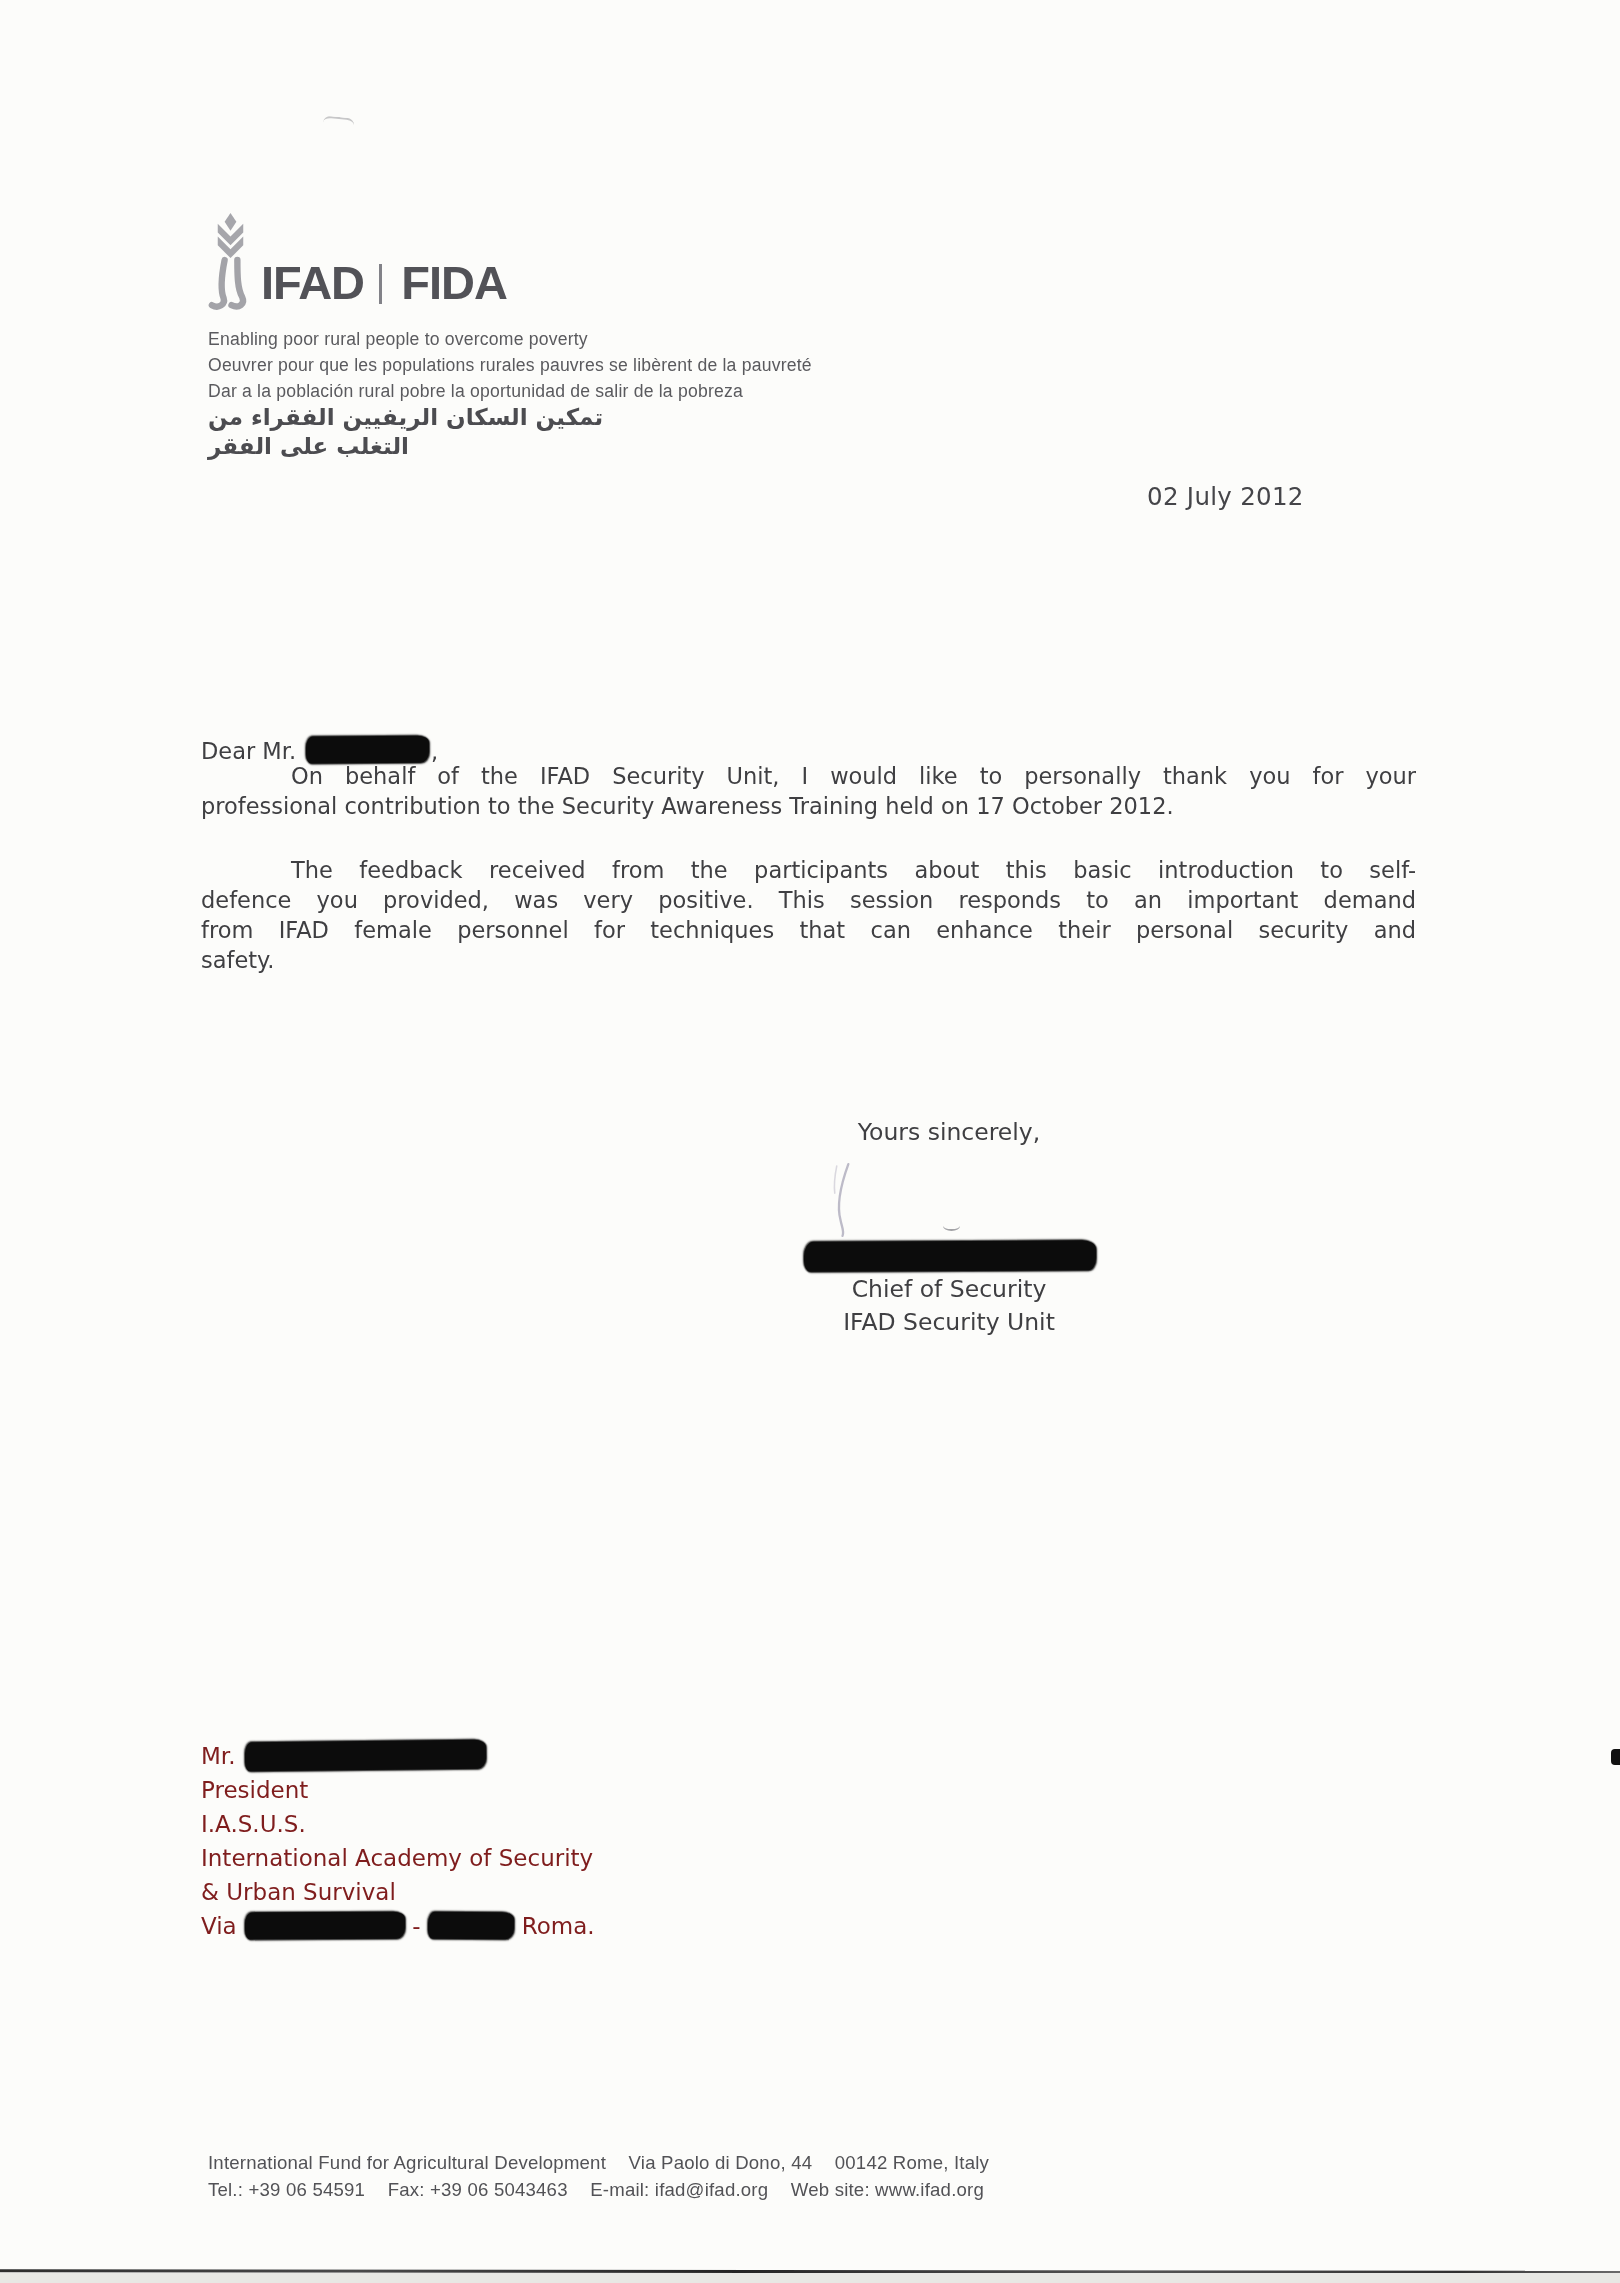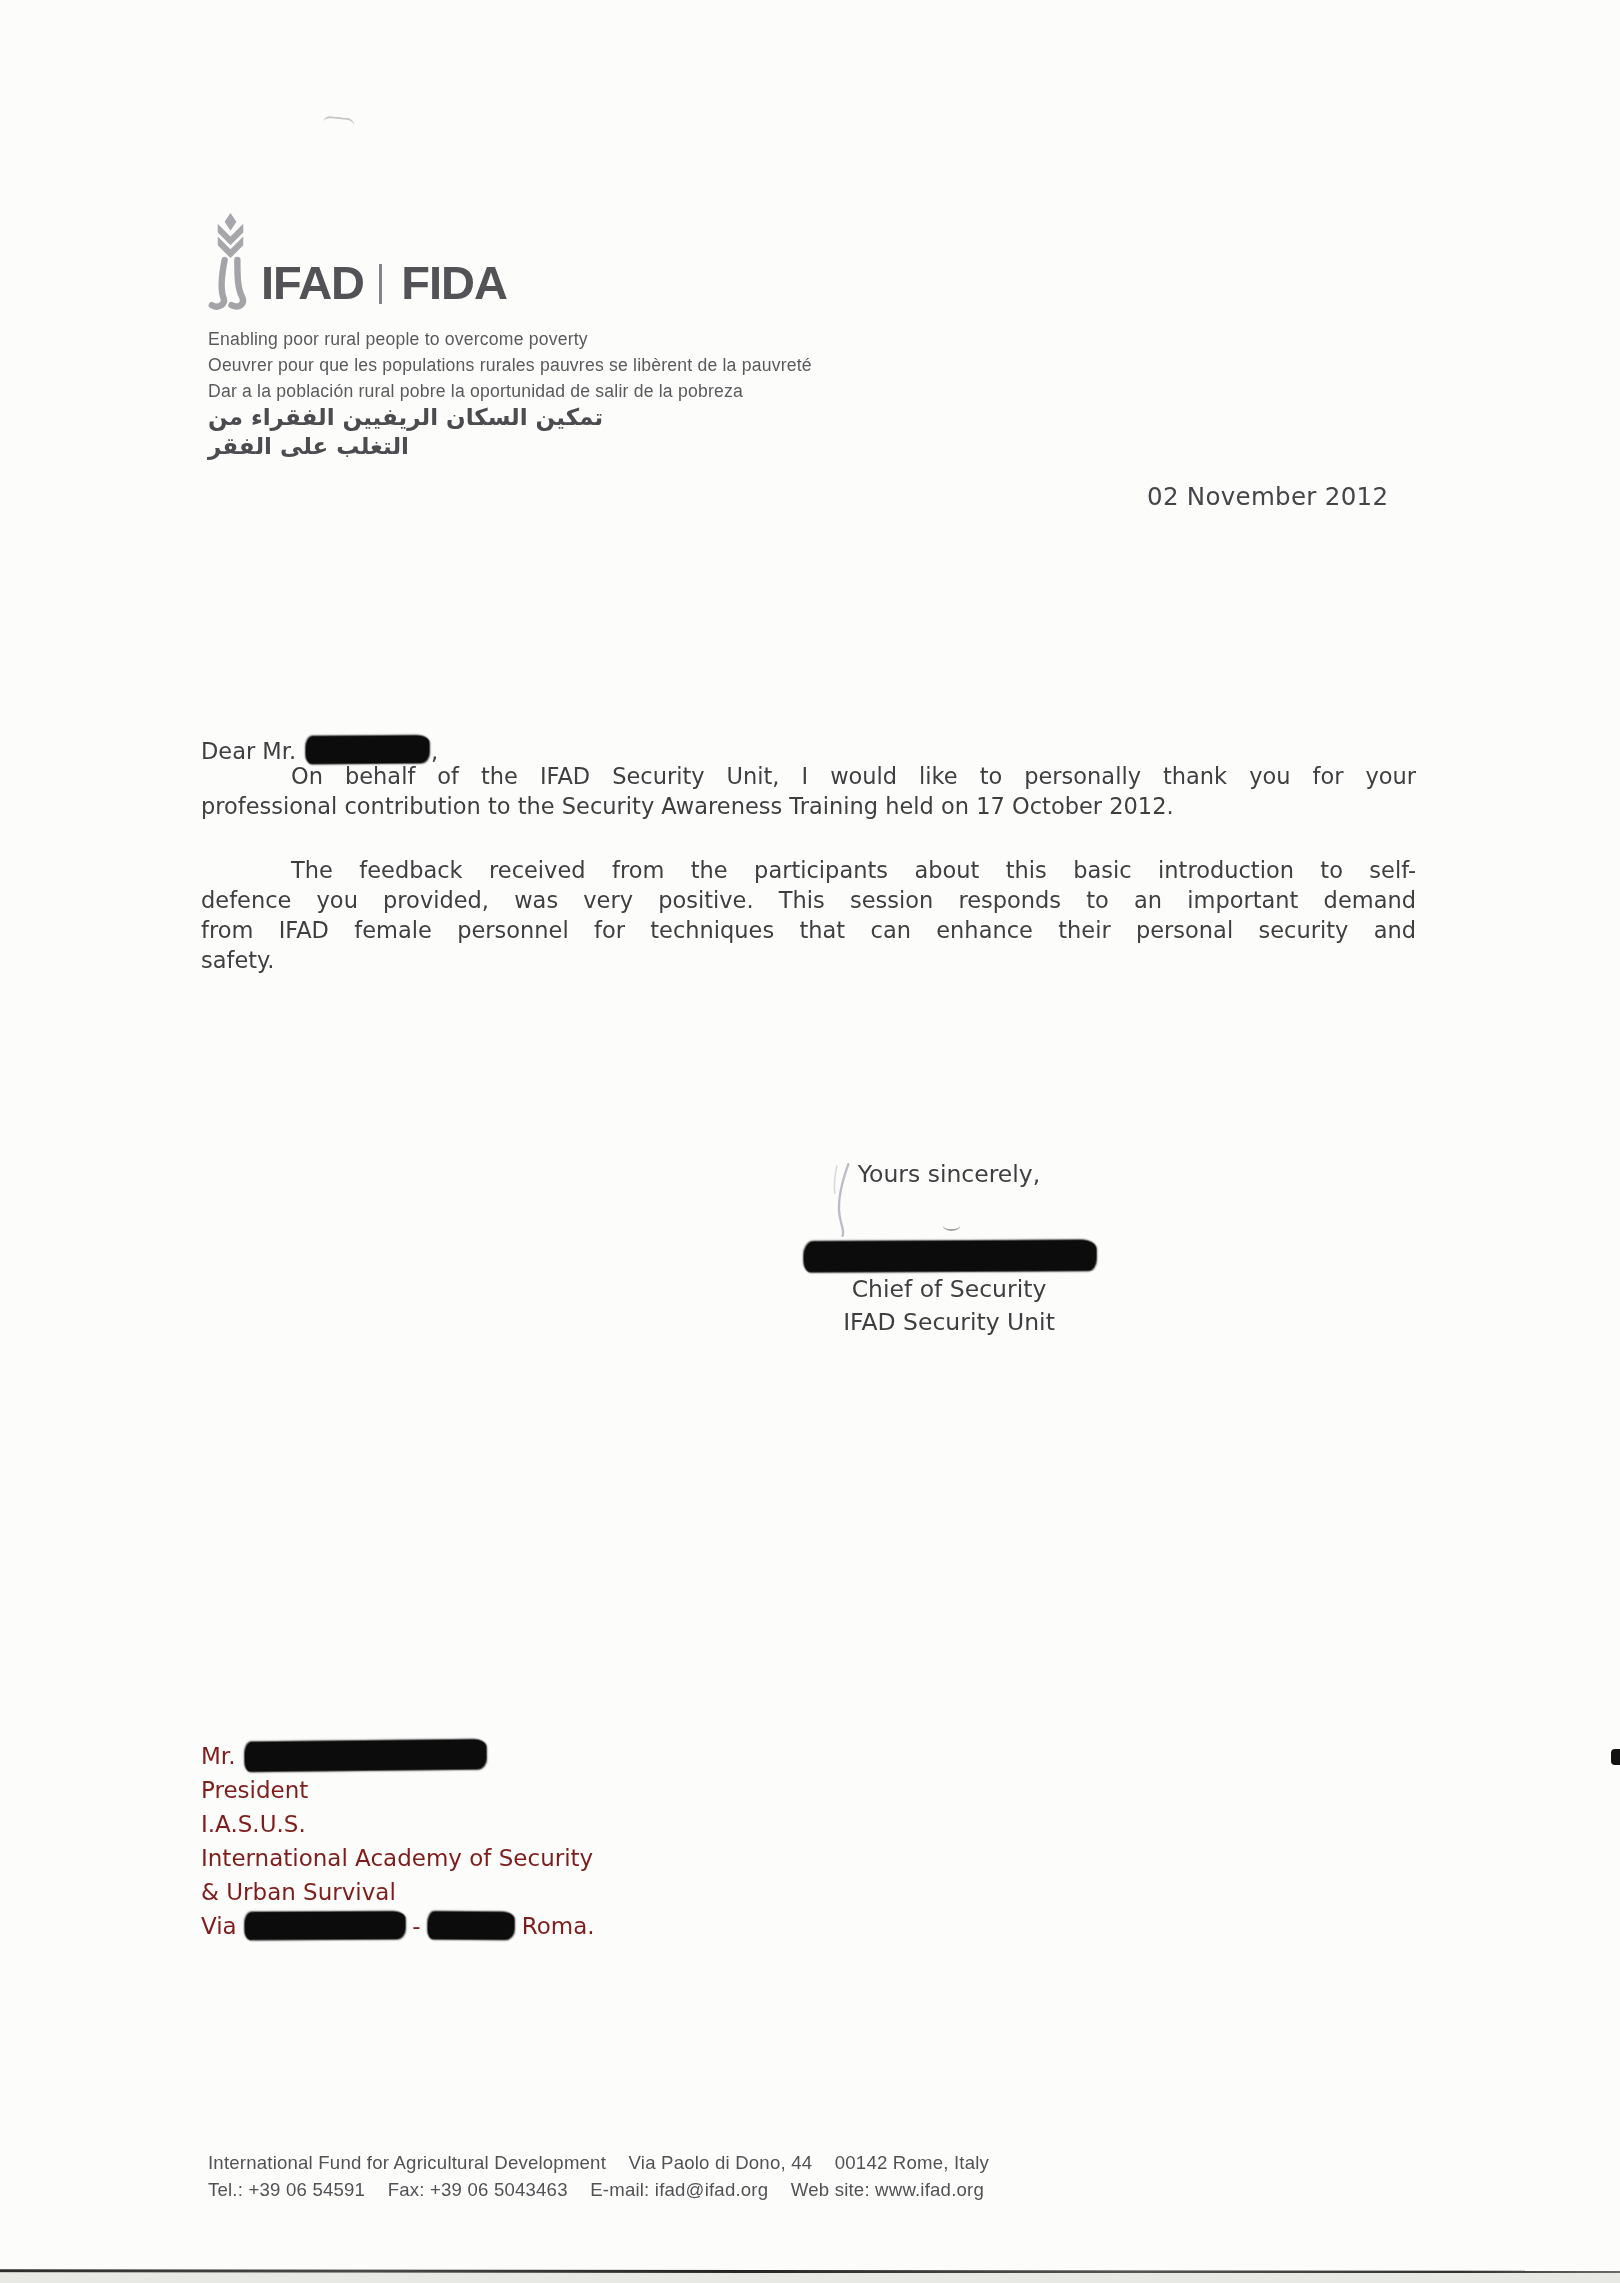--- a/index.html
+++ b/index.html
@@ -61,21 +61,21 @@
   }
   .redact-salutation{width:123px;height:26.5px;vertical-align:-3.9px;margin:0 2px 0 9.8px;transform:rotate(-.4deg);}
   .redact-name{width:241px;height:29px;vertical-align:-5.9px;margin-left:9.8px;transform:rotate(-.6deg);}
   .redact-street{width:160px;height:26.5px;vertical-align:-4.9px;margin-left:7.8px;transform:rotate(-.3deg);}
   .redact-cap{width:86px;height:26.5px;vertical-align:-4.9px;transform:rotate(.3deg);}
   .redact-signature{left:804px;top:1241px;width:292px;height:30px;transform:rotate(-.3deg);
     border-radius:9.8px 13.7px 7.8px 5.9px / 14.7px 8.8px 12.7px 10.8px;}
 
   
   .close-line{left:745px;width:408px;text-align:center;font-size:23.5px;color:#3f3f42;}
-  .valediction{top:1160px;text-align:center;}
+  .valediction{top:1118px;text-align:center;}
   .sig-title1{top:1275px;}
   .sig-title2{top:1308px;}
   .sig-stroke{left:828px;top:1160px;width:31px;height:80px;}
   .sig-tilde{
     left:943px;top:1221px;width:16.7px;height:7.8px;
     border-bottom:2.5px solid #8d8d92;border-radius:50%;opacity:.8;
   }
 
   
   .recipient{left:201px;top:1739px;font-size:23px;line-height:34px;color:#7f1d1d;}
@@ -123,21 +123,21 @@
   <span>FIDA</span>
 </div>
 
 <div class="abs taglines">
   <div>Enabling poor rural people to overcome poverty</div>
   <div>Oeuvrer pour que les populations rurales pauvres se libèrent de la pauvreté</div>
   <div>Dar a la población rural pobre la oportunidad de salir de la pobreza</div>
   <div class="tagline-ar">تمكين السكان الريفيين الفقراء من التغلب على الفقر</div>
 </div>
 
-<div class="abs date">02 November 2012</div>
+<div class="abs date">02 July 2012</div>
 
 <div class="abs salutation">
   <span>Dear Mr.</span><span class="redact redact-salutation"></span><span>,</span>
 </div>
 
 <div class="abs para para1">
   <div class="line indent">On behalf of the IFAD Security Unit, I would like to personally thank you for your</div>
   <div class="line last">professional contribution to the Security Awareness Training held on 17 October 2012.</div>
 </div>
 

